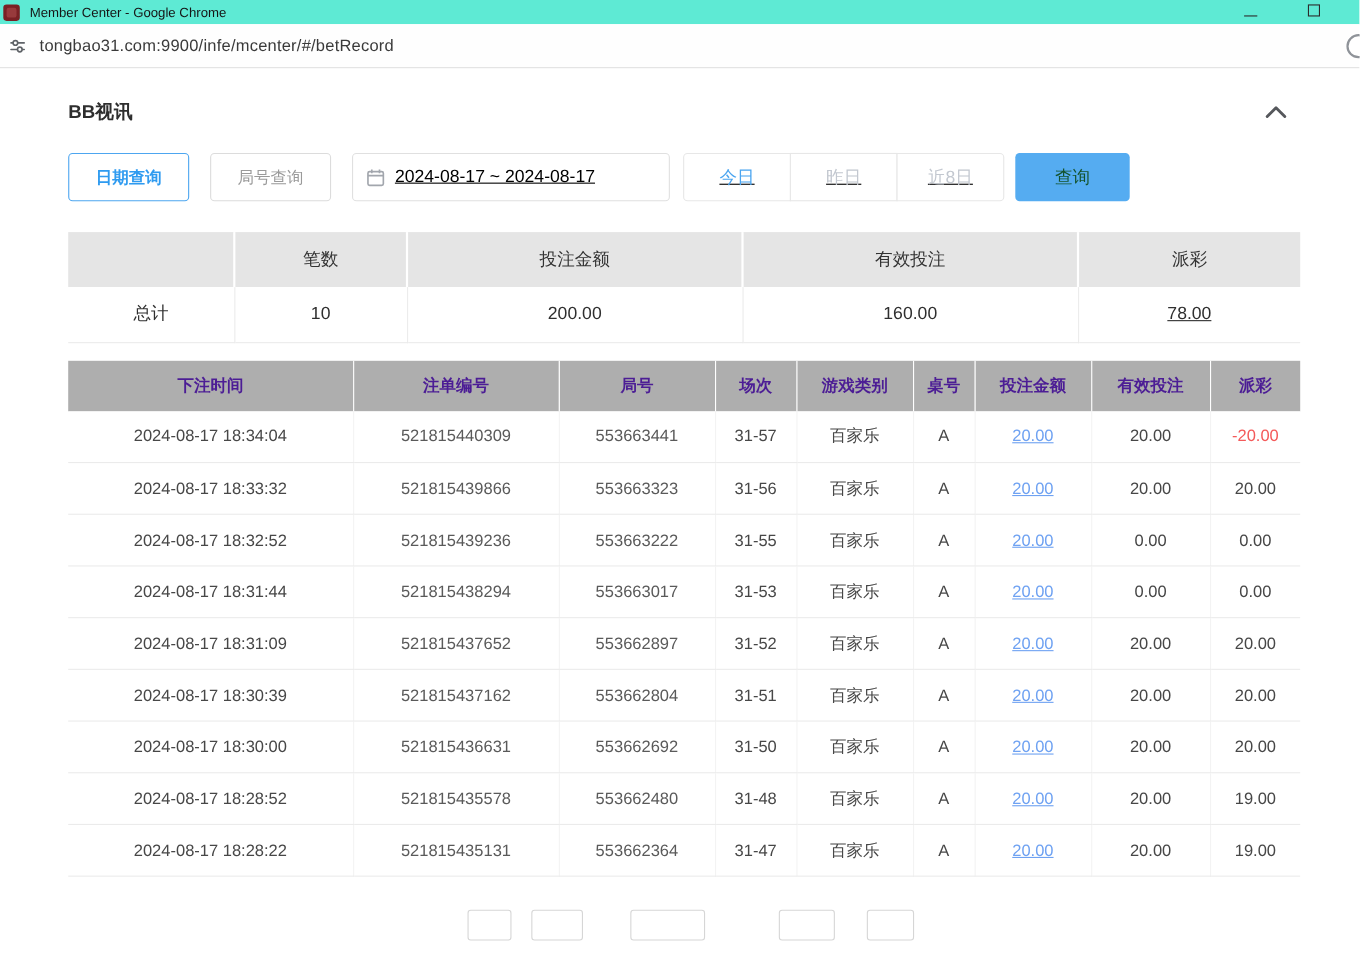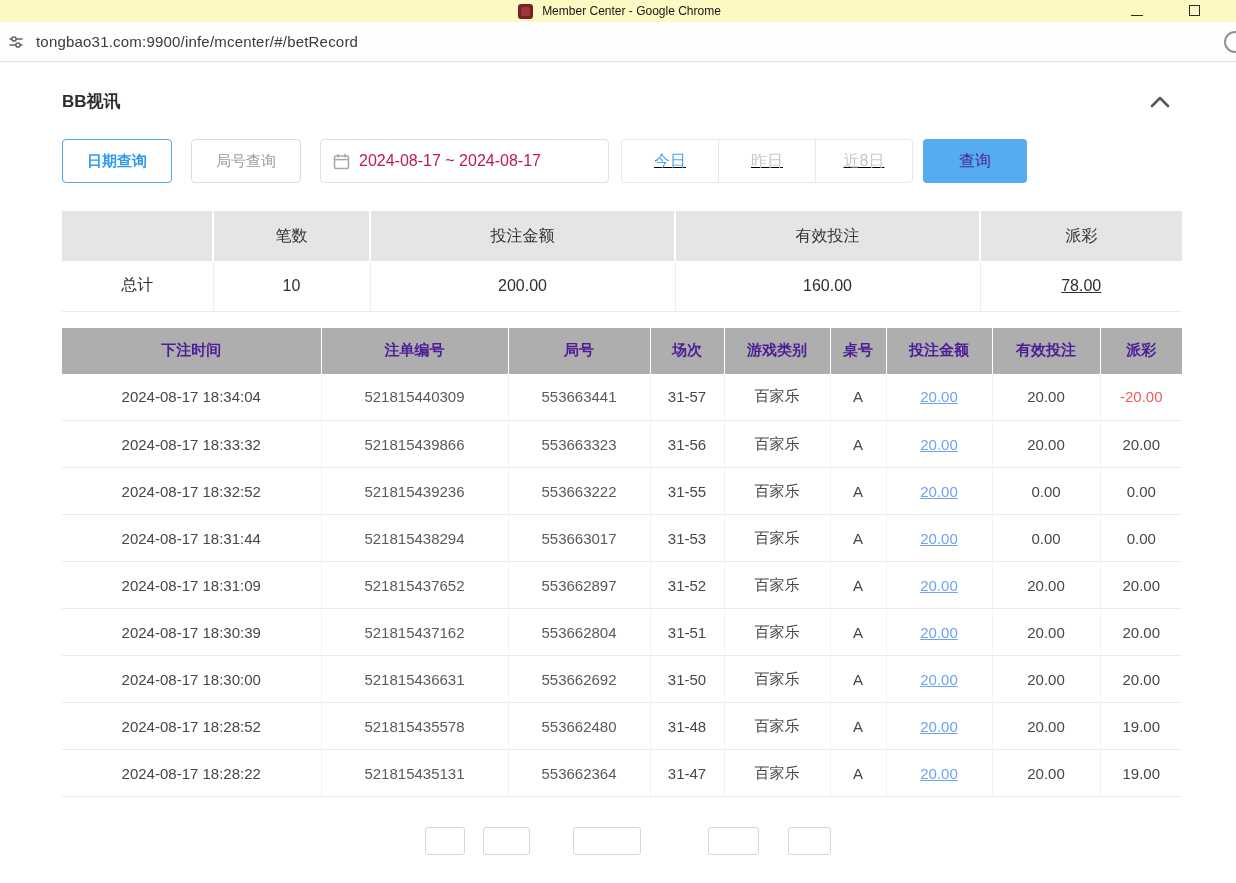--- a/index.html
+++ b/index.html
@@ -1,20 +1,20 @@
 <!DOCTYPE html>
 <html><head>
 <meta charset="utf-8">
 <style>
   * { margin:0; padding:0; box-sizing:border-box; }
   html,body { width:1236px; height:883px; overflow:hidden; background:#fff;
     font-family:"Liberation Sans","DejaVu Sans",sans-serif; }
 
   
-  .titlebar { height:22px; display:flex; align-items:center; background:#fef9c3; position:relative;justify-content:center; }
+  .titlebar { height:22px; display:flex; align-items:center; background:#5eead4; position:relative; }
   .app-icon { width:15px; height:15px; margin-left:3px; border-radius:3px; background:#7a2024; position:relative; flex:0 0 auto; }
   .app-icon::after { content:""; position:absolute; inset:3px; background:#b05050; border-radius:2px; opacity:.55; }
   .win-title { font-size:12px; color:#161616; margin-left:9px; white-space:nowrap; }
   .win-controls { position:absolute; right:36px; top:0; height:22px; display:flex; align-items:center; gap:46px; }
   .min-icon { width:12px; height:0; border-top:1.5px solid #2b2b2b; display:inline-block; }
   .max-icon { width:11px; height:11px; border:1.5px solid #2b2b2b; display:inline-block; }
 
   
   .urlbar { height:40px; display:flex; align-items:center; border-bottom:1px solid #e2e2e2; position:relative; background:#fefefe; }
   .site-info { margin-left:7px; display:flex; align-items:center; cursor:pointer; }
@@ -29,28 +29,28 @@
   .chevron { cursor:pointer; display:flex; margin-right:12px; }
 
   
   .filter-row { margin-top:26px; display:flex; align-items:center; height:44px; }
   .btn { height:44px; border-radius:4px; font-size:15px; background:#fff; cursor:pointer;
     font-family:inherit; padding:0 24px; }
   .outline-blue { border:1px solid #4da6f0; color:#2f9bf0; font-weight:bold; }
   .outline-gray { border:1px solid #dcdcdc; color:#9a9a9a; margin-left:19px; }
   .date-picker { margin-left:19px; width:289px; height:44px; border:1px solid #e0e0e0; border-radius:4px;
     display:flex; align-items:center; padding:0 12px; cursor:pointer; background:#fff; }
-  .date-text { margin-left:9px; font-size:16px; color:#be185d; white-space:nowrap; }
+  .date-text { margin-left:9px; font-size:16px; color:#000000; white-space:nowrap;text-decoration:underline; }
   .seg-group { margin-left:12px; display:flex;text-decoration:underline; }
   .seg { width:98px; height:44px; background:#fff; border:1px solid #e7e7e7; margin-left:-1px;
     font-size:16px; color:#c3c8d0; cursor:pointer; font-family:inherit; }
   .seg:first-child { margin-left:0; border-radius:4px 0 0 4px; }
   .seg:last-child { border-radius:0 4px 4px 0; }
   .seg.active { color:#4ba5f0; position:relative; z-index:1; }
-  .solid-blue { margin-left:10px; width:104px; border:none; background:#55acf1; color:#4c1d95; font-size:16px; }
+  .solid-blue { margin-left:10px; width:104px; border:none; background:#55acf1; color:#14532d; font-size:16px; }
 
   
   table { border-collapse:collapse; table-layout:fixed; }
   .summary-table { margin-top:28px; width:1120px; }
   .summary-table th { background:#e5e5e5; height:50px; font-size:16px; color:#333; font-weight:normal;
     border-right:2px solid #fff; text-align:center; }
   .summary-table th:last-child { border-right:none; }
   .summary-table td { height:50px; font-size:16px; color:#2f2f2f; text-align:center; background:#fff;
     border:1px solid #ececec; border-top:none; }
   .summary-table td:first-child { border-left:none; }

